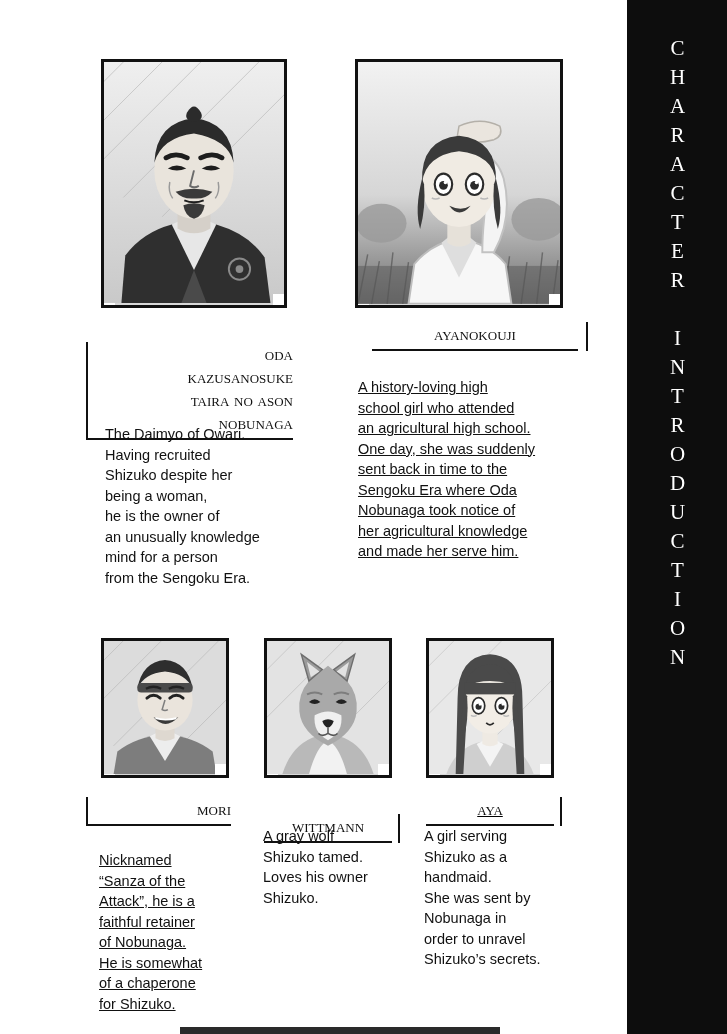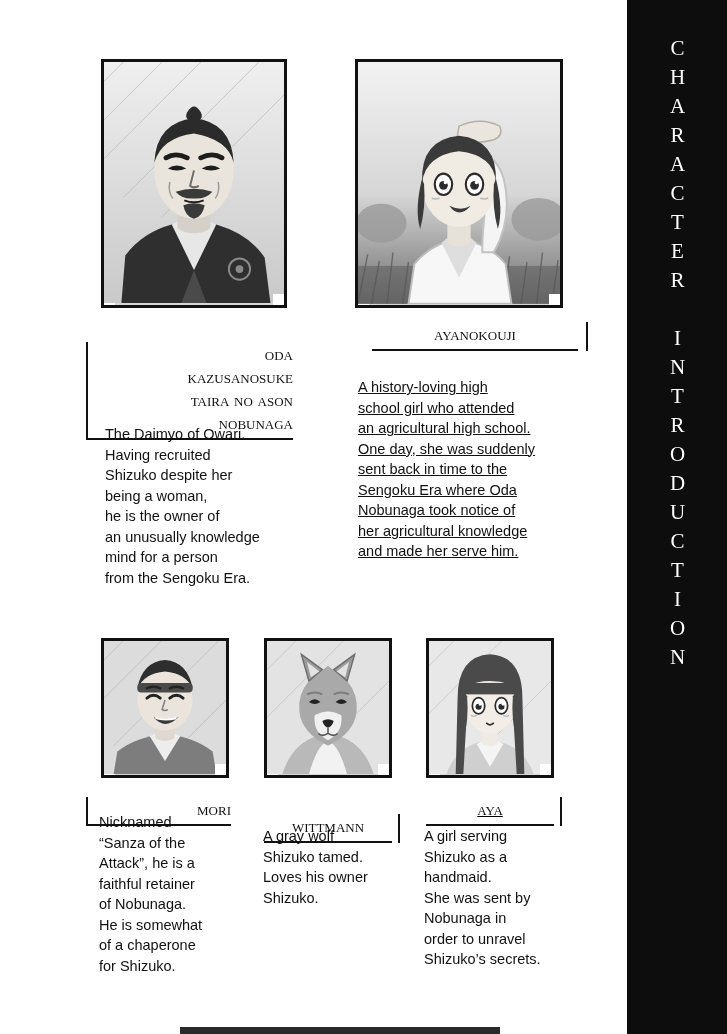--- a/index.html
+++ b/index.html
@@ -334,21 +334,21 @@
         <path d="M52 80 Q64 94 78 80 Q65 86 52 80 Z" fill="#3a3a3a"></path>
         <path d="M54 81 Q64 84 76 81" stroke="#ffffff" stroke-width="2" fill="none"></path>
       </svg>
     </div>
 
     <div class="name-block name-sidebar-left" style="left:86px; top:797px; width:143px; ">
       <div class="name-line name-right">Mori</div>
       <div class="name-underline"></div>
     </div>
 
-    <div class="desc" style="left:99px; top:812px; width:150px;">Nicknamed
+    <div class="desc" style="left:99px; top:850px; width:150px;text-decoration:underline;">Nicknamed
 “Sanza of the
 Attack”, he is a
 faithful retainer
 of Nobunaga.
 He is somewhat
 of a chaperone
 for Shizuko.</div>
 
     <div class="frame" style="left:264px; top:638px; width:128px; height:140px;">
       <div class="corner-tr"></div>

